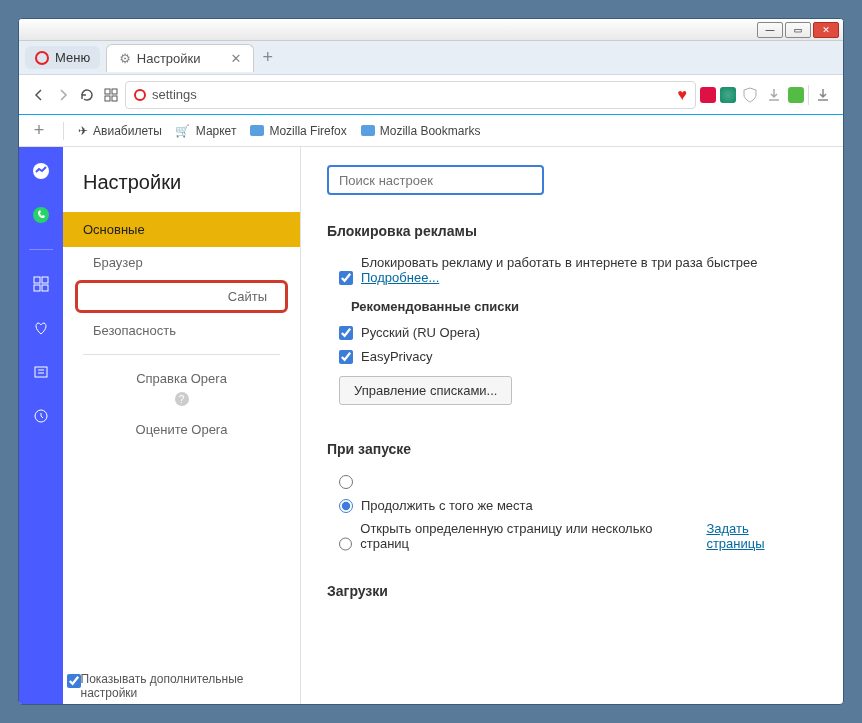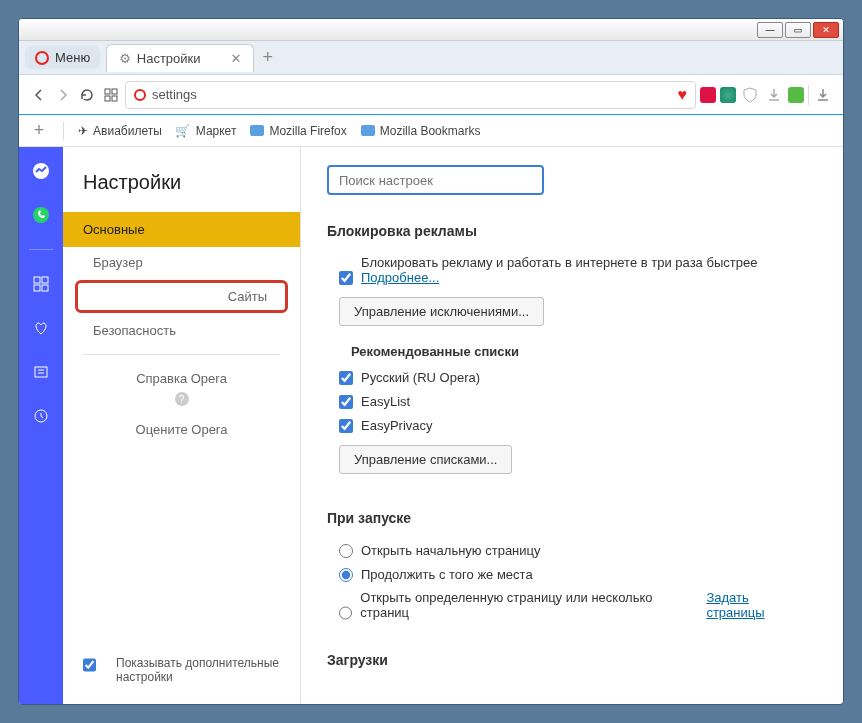--- a/index.html
+++ b/index.html
@@ -30,21 +30,21 @@
   .settings-sidebar { width: 238px; border-right: 1px solid #e0e0e0; display: flex; flex-direction: column; }
   .settings-title { font-size: 20px; font-weight: 300; color: #222; padding: 24px 20px 18px; }
   .nav-list { display: flex; flex-direction: column; }
   .nav-item { padding: 10px 20px; font-size: 13px; color: #555; cursor: pointer; }
   .nav-item.active { background: #eab308; font-weight: 500; color: #222; }
   .nav-sub { padding: 8px 30px; font-size: 13px; color: #666; cursor: pointer; }
   .nav-sub.highlighted { border: 3px solid #d03a2a; border-radius: 6px; margin: 2px 12px; padding: 6px 18px; text-align: right; }
   .divider { height: 1px; background: #e0e0e0; margin: 8px 20px; }
   .help-item { padding: 8px 20px; font-size: 13px; color: #666; cursor: pointer; display: flex; align-items: center; gap: 6px; flex-direction: column; }
   .help-q { width: 14px; height: 14px; border-radius: 50%; background: #ccc; color: #fff; font-size: 10px; display: flex; align-items: center; justify-content: center; }
-  .show-advanced { position: absolute; bottom: 20px; display: flex; align-items: flex-start; gap: 20px; padding: 0 20px; font-size: 12px; color: #555; }
+  .show-advanced { position: absolute; bottom: 4px; display: flex; align-items: flex-start; gap: 0; padding: 0 4px; font-size: 12px; color: #555; }
   .settings-sidebar { position: relative; }
   .main { flex: 1; padding: 18px 26px; overflow-y: auto; color: #333; }
   .search-box { width: 217px; height: 30px; border: 2px solid #3b7dd8; border-radius: 4px; padding: 0 10px; font-size: 13px; outline: none; }
   .section { margin-top: 28px; }
   .section-title { font-size: 14px; font-weight: 600; color: #333; margin-bottom: 12px; }
   .row { display: flex; align-items: flex-end; gap: 8px; padding: 4px 12px; font-size: 13px; color: #333; }
   .cb { width: 14px; height: 14px; accent-color: #3b7dd8; margin-top: 2px; }
   .rb { width: 14px; height: 14px; accent-color: #3b7dd8; margin-top: 2px; }
   .link { color: #0369a1; text-decoration: underline; cursor: pointer; }
   .btn { display: inline-block; padding: 6px 14px; border: 1px solid #c0c0c0; border-radius: 3px; background: #f6f6f6; font-size: 13px; color: #333; cursor: pointer; margin: 8px 12px; }
@@ -216,42 +216,36 @@
 
       <div class="section">
         <div class="section-title">Блокировка рекламы</div>
         <div class="row">
           <input type="checkbox" class="cb" checked="" style="">
           <div>
             <span>Блокировать рекламу и работать в интернете в три раза быстрее</span><br>
             <span class="link">Подробнее...</span>
           </div>
         </div>
-        <div class="btn">Управление исключениями...</div>
         <div class="subtitle">Рекомендованные списки</div>
         <div class="row">
             <input type="checkbox" class="cb" checked="" style="">
             <span>Русский (RU Opera)</span>
           </div>
         <div class="row">
             <input type="checkbox" class="cb" checked="" style="">
-            <span>EasyList</span>
-          </div>
-        <div class="row">
-            <input type="checkbox" class="cb" checked="" style="">
             <span>EasyPrivacy</span>
           </div>
         <div class="btn">Управление списками...</div>
       </div>
 
       <div class="section">
         <div class="section-title">При запуске</div>
         <div class="row">
             <input type="radio" name="st" class="rb" style="">
-            <span>Открыть начальную страницу</span>
           </div>
         <div class="row">
             <input type="radio" name="st" class="rb" checked="" style="">
             <span>Продолжить с того же места</span>
           </div>
         <div class="row"><input type="radio" name="st" class="rb" style=""><span>Открыть определенную страницу или несколько страниц</span>&nbsp;<span class="link">Задать страницы</span></div>
       </div>
 
       <div class="section">
         <div class="section-title">Загрузки</div>

